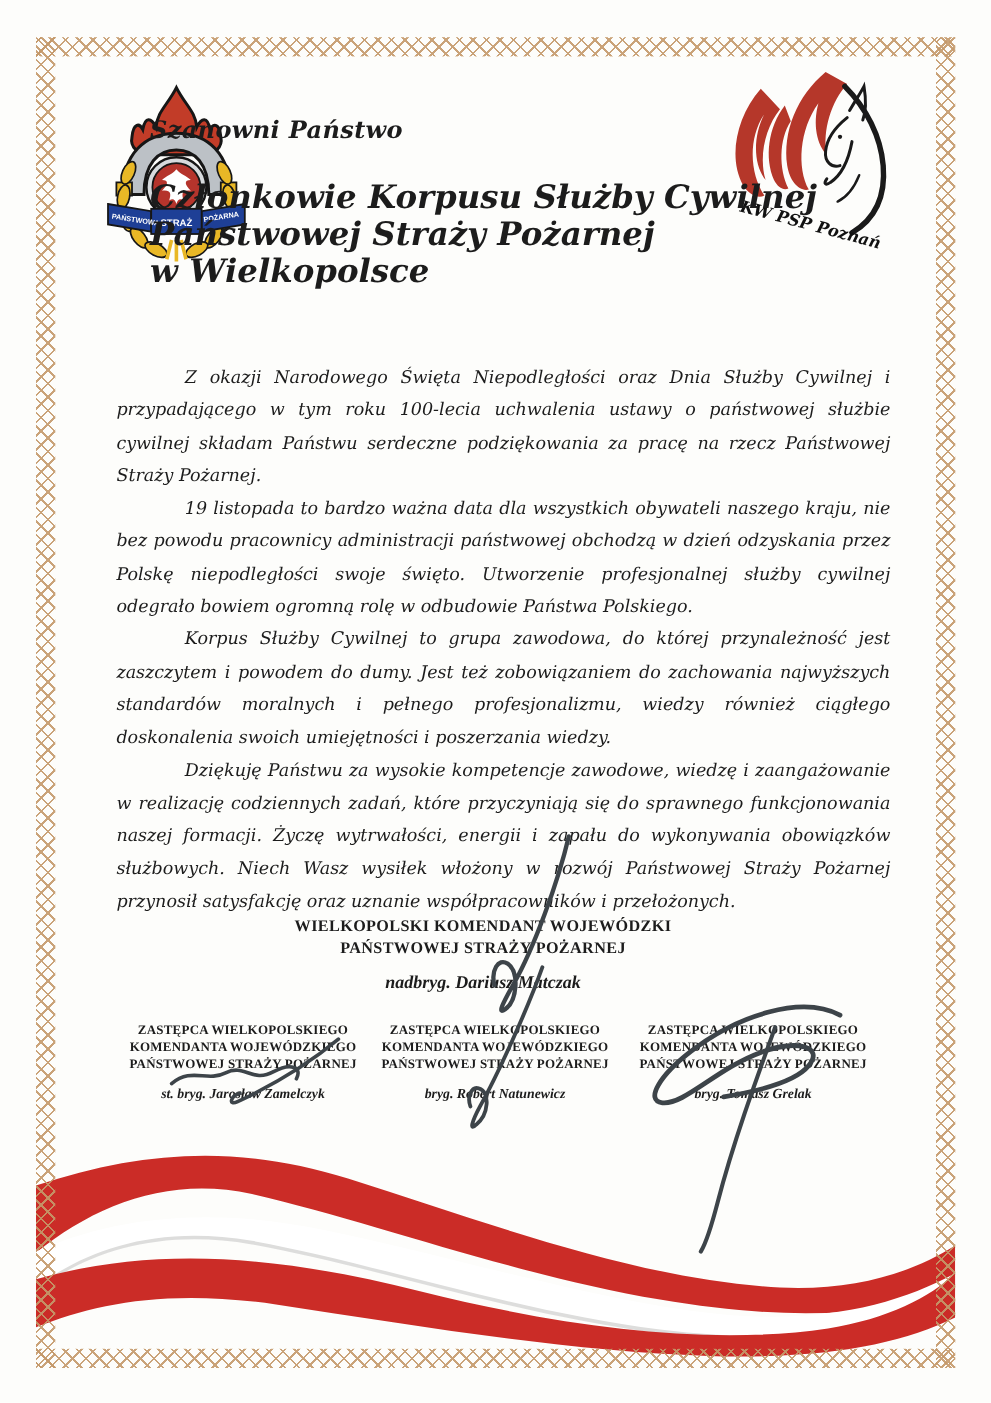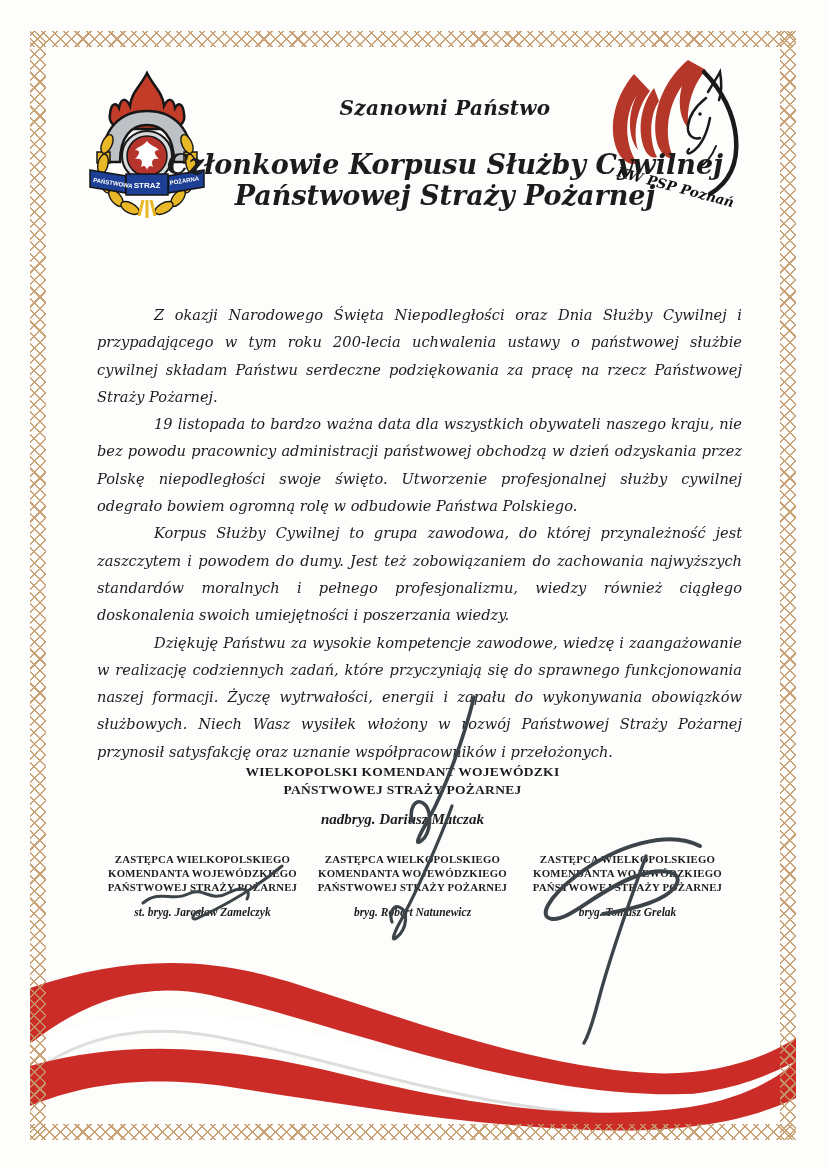--- a/index.html
+++ b/index.html
@@ -16,21 +16,21 @@
     opacity:.9;
   }
   .stitch-top{left:30px;top:31px;width:766px;height:16px;}
   .stitch-bottom{left:30px;top:1124px;width:766px;height:16px;}
   .stitch-left{left:30px;top:31px;width:16px;height:1109px;}
   .stitch-right{left:780px;top:31px;width:16px;height:1109px;}
 
   .logo-left{position:absolute;left:85px;top:70px;width:124px;height:154px;z-index:3;}
   .logo-right{position:absolute;left:592px;top:58px;width:176px;height:160px;z-index:3;}
 
-  .header{position:absolute;left:125px;top:96px;width:640px;text-align:center;z-index:3;}
+  .header{position:absolute;left:125px;top:96px;width:640px;text-align:left;z-index:3;}
   .salutation{font-style:italic;font-size:20px;font-weight:600;letter-spacing:.3px;}
   .addressee{margin-top:29px;font-style:italic;font-weight:bold;font-size:27px;line-height:31px;}
 
   .body-text{
     position:absolute;left:97px;top:301px;width:645px;z-index:3;
     font-style:italic;font-size:14.6px;line-height:27.3px;text-align:justify;
   }
   .body-text p{margin:0;text-indent:57px;}
 
   .sig-main{position:absolute;left:90px;top:763px;width:625px;text-align:center;z-index:3;}
@@ -107,25 +107,26 @@
       <circle cx="108" cy="56" r="1.8" fill="#1a1a1a" stroke="none"></circle>
     </g>
     <text x="24" y="118" transform="rotate(15 24 118)" font-size="13.5" font-weight="bold" font-style="italic" fill="#111111">KW PSP Poznań</text>
   </svg>
 
   <div class="header">
     <div class="salutation">Szanowni Państwo</div>
     <div class="addressee">
       <div>Członkowie Korpusu Służby Cywilnej</div>
       <div>Państwowej Straży Pożarnej</div>
+      <div>w Wielkopolsce</div>
     </div>
   </div>
 
   <div class="body-text">
-    <p>Z okazji Narodowego Święta Niepodległości oraz Dnia Służby Cywilnej i przypadającego w tym roku 200-lecia uchwalenia ustawy o państwowej służbie cywilnej składam Państwu serdeczne podziękowania za pracę na rzecz Państwowej Straży Pożarnej.</p>
+    <p>Z okazji Narodowego Święta Niepodległości oraz Dnia Służby Cywilnej i przypadającego w tym roku 100-lecia uchwalenia ustawy o państwowej służbie cywilnej składam Państwu serdeczne podziękowania za pracę na rzecz Państwowej Straży Pożarnej.</p>
     <p>19 listopada to bardzo ważna data dla wszystkich obywateli naszego kraju, nie bez powodu pracownicy administracji państwowej obchodzą w dzień odzyskania przez Polskę niepodległości swoje święto. Utworzenie profesjonalnej służby cywilnej odegrało bowiem ogromną rolę w odbudowie Państwa Polskiego.</p>
     <p>Korpus Służby Cywilnej to grupa zawodowa, do której przynależność jest zaszczytem i powodem do dumy. Jest też zobowiązaniem do zachowania najwyższych standardów moralnych i pełnego profesjonalizmu, wiedzy również ciągłego doskonalenia swoich umiejętności i poszerzania wiedzy.</p>
     <p>Dziękuję Państwu za wysokie kompetencje zawodowe, wiedzę i zaangażowanie w realizację codziennych zadań, które przyczyniają się do sprawnego funkcjonowania naszej formacji. Życzę wytrwałości, energii i zapału do wykonywania obowiązków służbowych. Niech Wasz wysiłek włożony w rozwój Państwowej Straży Pożarnej przynosił satysfakcję oraz uznanie współpracowników i przełożonych.</p>
   </div>
 
   <div class="sig-main">
     <div class="sig-title">WIELKOPOLSKI KOMENDANT WOJEWÓDZKI</div>
     <div class="sig-title">PAŃSTWOWEJ STRAŻY POŻARNEJ</div>
     <div class="sig-name-main">nadbryg. Dariusz Matczak</div>
   </div>

